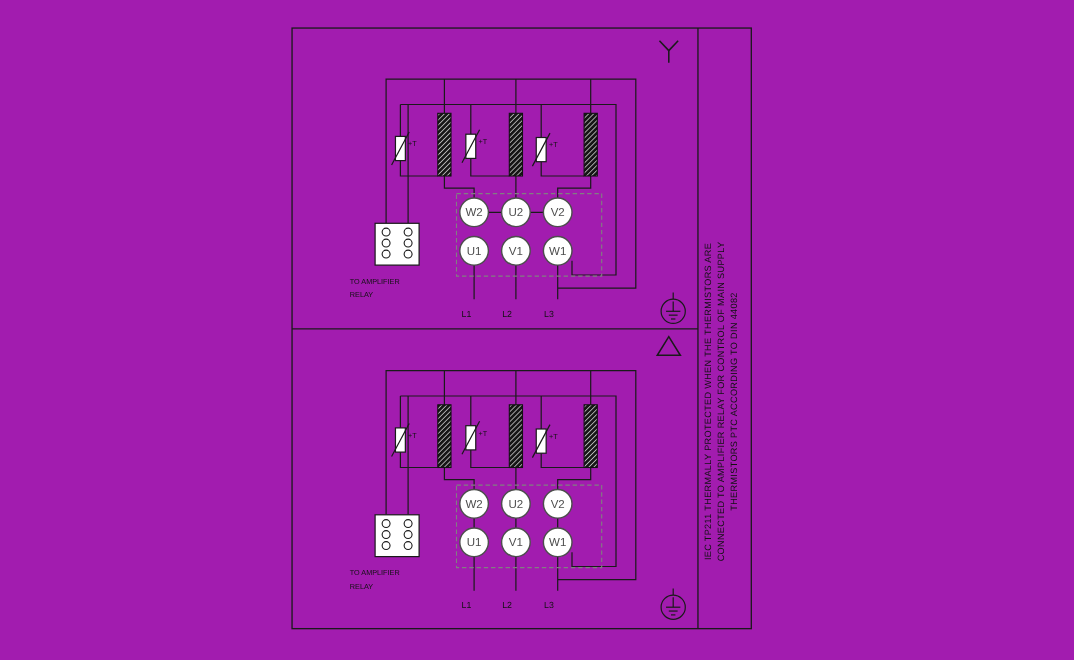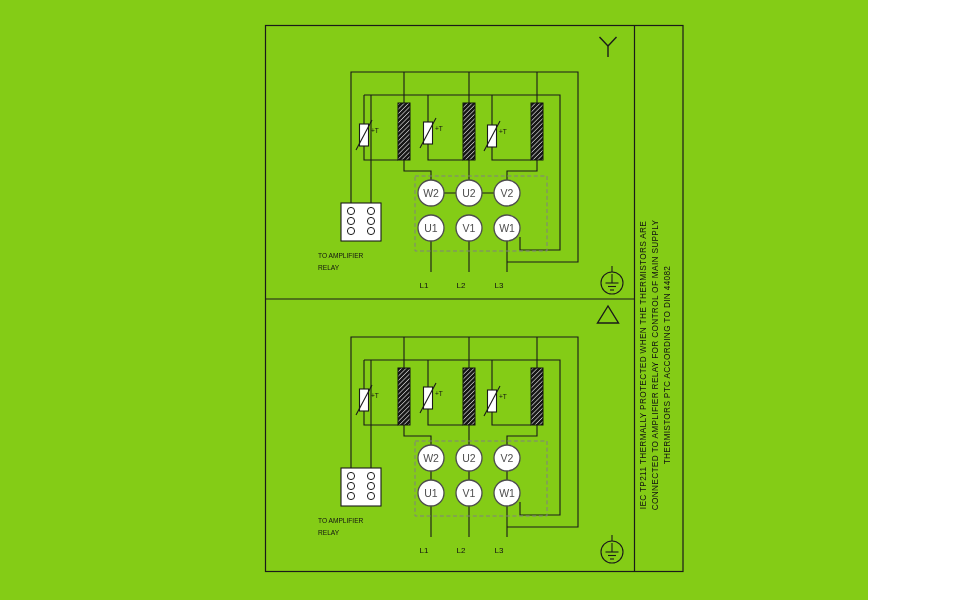--- a/index.html
+++ b/index.html
@@ -1,16 +1,16 @@
 <!DOCTYPE html>
 <html><head>
 <meta charset="utf-8">
 <style>
   html,body{margin:0;padding:0;background:#fff;}
-  .canvas{position:relative;width:868px;height:600px;background:#84cc16;overflow:hidden;}
+  .canvas{position:relative;width:976px;height:600px;background:#a21caf;overflow:hidden;}
   svg{display:block;}
   svg text{font-family:"Liberation Sans",sans-serif;}
   .wire{fill:none;stroke:#1a1a1a;stroke-width:1.1;}
   .frame{fill:none;stroke:#1a1a1a;stroke-width:1.2;}
   .dashedbox{fill:none;stroke:#808080;stroke-width:1;stroke-dasharray:4 2.6;}
   .term{fill:#fff;stroke:#4d4d4d;stroke-width:1.3;}
   .tlabel{font-size:10.5px;fill:#4d4d4d;text-anchor:middle;}
   .small{font-size:6.6px;fill:#111;}
   .llabel{font-size:8px;fill:#111;text-anchor:middle;}
   .note{font-size:8.3px;fill:#111;text-anchor:middle;letter-spacing:.3px;}

